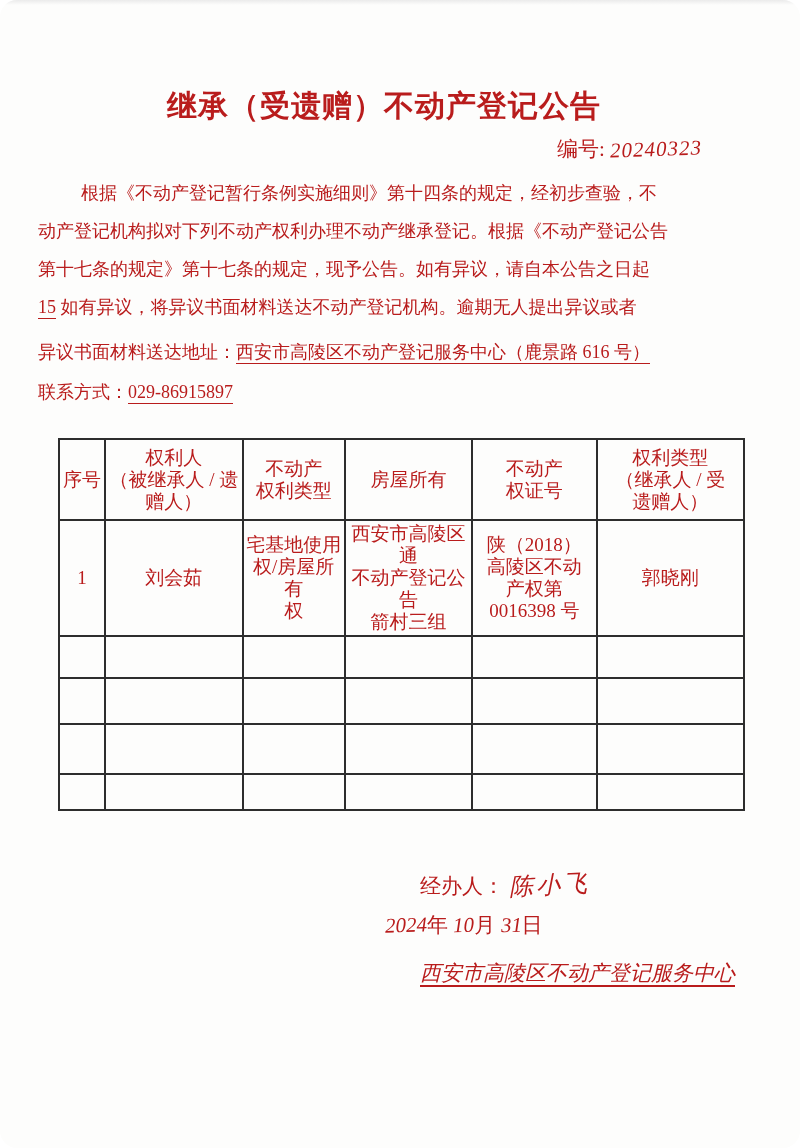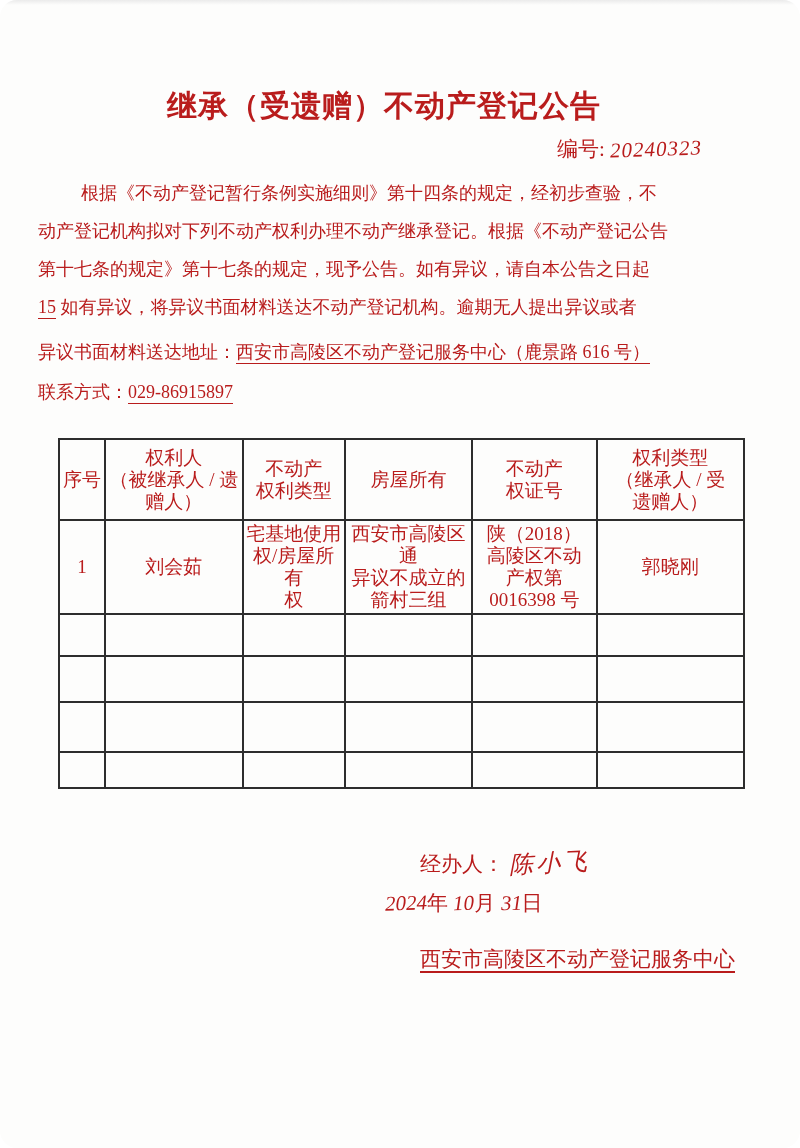--- a/index.html
+++ b/index.html
@@ -53,21 +53,21 @@
   tr.data-row{height:85px;}
   tr.er1{height:42px;}
   tr.er2{height:46px;}
   tr.er3{height:50px;}
   tr.er4{height:36px;}
   .footer{margin-top:58px;font-size:21px;}
   .handler-line{margin-left:382px;line-height:32px;}
   .sig{font-size:24px;letter-spacing:3px;transform:rotate(-3deg);}
   .hw-num{font-style:italic;display:inline-block;transform:rotate(-2deg);}
   .date-line{margin-left:347px;margin-top:8px;line-height:30px;font-size:21px;}
-  .org-line{margin-left:382px;margin-top:24px;line-height:34px;}
+  .org-line{margin-left:382px;margin-top:16px;line-height:34px;font-style:italic;}
 </style>
 </head>
 <body>
 
 <div class="page">
   <div class="scan-top"></div>
 
   <h1 class="doc-title">继承（受遗赠）不动产登记公告</h1>
 
   <div class="doc-no">
@@ -116,21 +116,21 @@
       </tr>
     </thead>
     <tbody>
       <tr class="data-row">
         <td>1</td>
         <td>刘会茹</td>
         <td>宅基地使用
 权/房屋所有
 权</td>
         <td>西安市高陵区通
-异议不成立的
+不动产登记公告
 箭村三组</td>
         <td>陕（2018）
 高陵区不动
 产权第
 0016398 号</td>
         <td>郭晓刚</td>
       </tr>
       <tr class="er1">
         <td></td>
           <td></td>

